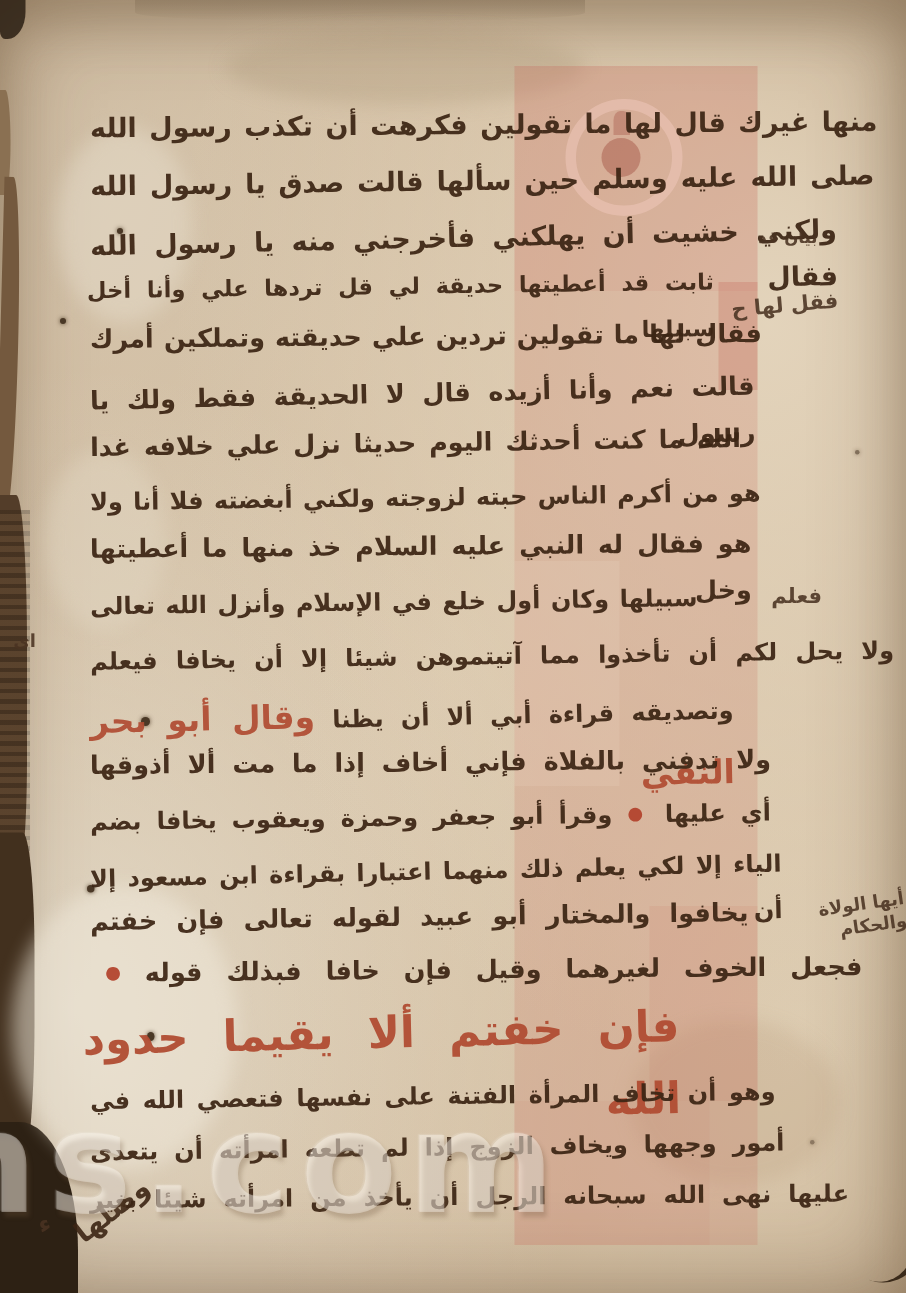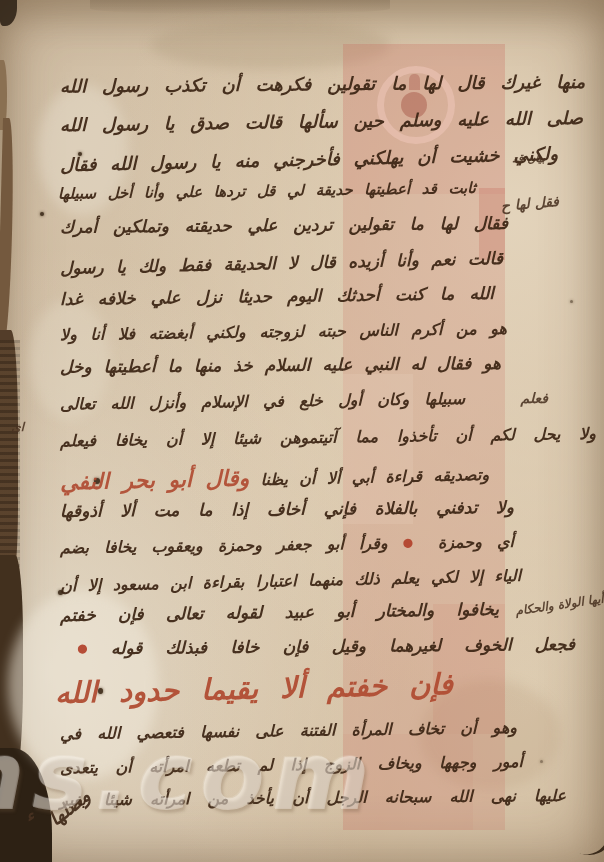--- a/index.html
+++ b/index.html
@@ -9,21 +9,20 @@
   
   .page{
     position:absolute;inset:0;
     background:
       radial-gradient(ellipse at 85% 25%, rgba(228,213,189,0.95), rgba(228,213,189,0) 55%),
       radial-gradient(ellipse at 88% 80%, rgba(224,208,182,0.8), rgba(224,208,182,0) 50%),
       radial-gradient(ellipse at 8% 78%, rgba(233,227,212,0.75), rgba(233,227,212,0) 45%),
       radial-gradient(ellipse at 12% 15%, rgba(216,202,180,0.7), rgba(216,202,180,0) 40%),
       radial-gradient(ellipse at 50% 50%, #d7c3a7 0%, #cdb698 70%, #b79d7d 100%);
     box-shadow: inset 0 0 60px rgba(90,66,42,0.45), inset 0 18px 30px rgba(120,95,65,0.25);
-    font-style: italic;
   }
   .top-edge{position:absolute;left:90px;top:0;width:300px;height:14px;
     background:linear-gradient(180deg, rgba(130,110,85,0.45), rgba(130,110,85,0));
     border-radius:0 0 40% 40%;}
   .corner-blob{position:absolute;left:0;top:0;width:17px;height:26px;background:#2a1f13;
     border-radius:0 0 70% 20%;opacity:.85;}
 
   
   .bind{position:absolute;background:#4e3a27;}
   .bind.b1{left:0;top:118px;width:12px;height:230px;background:#74593e;border-radius:0 50% 50% 0;transform:rotate(1.5deg);}
@@ -146,21 +145,21 @@
         <div class="text-line" style="top: 173px; right: 128px; width: 418px; font-size: 15px;">ثابت قد أعطيتها حديقة لي قل تردها علي وأنا أخل سبيلها</div>
         <div class="text-line" style="top: 208px; right: 96px; width: 448px; font-size: 17px;">فقال لها ما تقولين تردين علي حديقته وتملكين أمرك</div>
         <div class="text-line" style="top: 243px; right: 101px; width: 443px; font-size: 17px;">قالت نعم وأنا أزيده قال لا الحديقة فقط ولك يا رسول</div>
         <div class="text-line" style="top: 278px; right: 110px; width: 434px; font-size: 17px;">الله ما كنت أحدثك اليوم حديثا نزل علي خلافه غدا</div>
         <div class="text-line" style="top: 313px; right: 97px; width: 447px; font-size: 16px;">هو من أكرم الناس حبته لزوجته ولكني أبغضته فلا أنا ولا</div>
         <div class="text-line" style="top: 348px; right: 103px; width: 441px; font-size: 17px;">هو فقال له النبي عليه السلام خذ منها ما أعطيتها وخل</div>
         <div class="text-line" style="top: 383px; right: 139px; width: 405px; font-size: 16px;">سبيلها وكان أول خلع في الإسلام وأنزل الله تعالى</div>
         <div class="text-line" style="top: 418px; right: 8px; width: 536px; font-size: 16px;">ولا يحل لكم أن تأخذوا مما آتيتموهن شيئا إلا أن يخافا فيعلم</div>
         <div class="text-line" style="top: 452px; right: 115px; width: 429px; font-size: 18px; height: 42px; line-height: 42px;"><span class="seg-black" style="font-size: 16px;">وتصديقه قراءة أبي ألا أن يظنا </span><span class="seg-red" style="font-size: 22px;">وقال أبو بحر النفي</span></div>
         <div class="text-line" style="top: 492px; right: 90px; width: 454px; font-size: 17px;">ولا تدفني بالفلاة فإني أخاف إذا ما مت ألا أذوقها</div>
-        <div class="text-line" style="top: 526px; right: 90px; width: 454px; font-size: 16px;"><span class="seg-black">أي وحمزة </span><span class="seg-reddot">●</span><span class="seg-black"> وقرأ أبو جعفر وحمزة ويعقوب يخافا بضم</span></div>
+        <div class="text-line" style="top: 526px; right: 90px; width: 454px; font-size: 16px;"><span class="seg-black">أي عليها </span><span class="seg-reddot">●</span><span class="seg-black"> وقرأ أبو جعفر وحمزة ويعقوب يخافا بضم</span></div>
         <div class="text-line" style="top: 560px; right: 83px; width: 461px; font-size: 16px;">الياء إلا لكي يعلم ذلك منهما اعتبارا بقراءة ابن مسعود إلا أن</div>
         <div class="text-line" style="top: 594px; right: 105px; width: 439px; font-size: 17px;">يخافوا والمختار أبو عبيد لقوله تعالى فإن خفتم</div>
         <div class="text-line" style="top: 629px; right: 29px; width: 515px; font-size: 17px;"><span class="seg-black">فجعل الخوف لغيرهما وقيل فإن خافا فبذلك قوله </span><span class="seg-reddot">●</span></div>
         <div class="text-line rubric" style="top: 660px; right: 151px; width: 398px; font-size: 29px; height: 48px; line-height: 48px;">فإن خفتم ألا يقيما حدود الله</div>
         <div class="text-line" style="top: 712px; right: 87px; width: 457px; font-size: 16px;">وهو أن تخاف المرأة الفتنة على نفسها فتعصي الله في</div>
         <div class="text-line" style="top: 746px; right: 81px; width: 463px; font-size: 16px;">أمور وجهها ويخاف الزوج إذا لم تطعه امرأته أن يتعدى</div>
         <div class="text-line" style="top: 780px; right: 38px; width: 506px; font-size: 16px;">عليها نهى الله سبحانه الرجل أن يأخذ من امرأته شيئا بغير</div>
       </div>
     <div id="margin-notes">
         <div class="margin-note" style="left: 505px; top: 152px; width: 40px; font-size: 11px; transform: rotate(0deg);">بيان قد</div>

